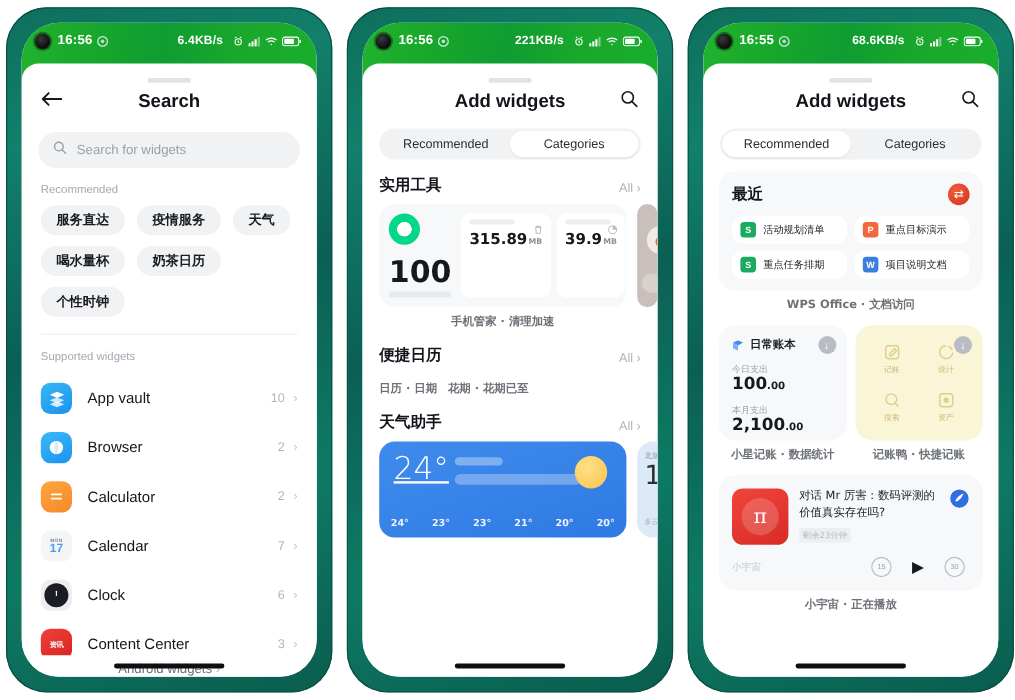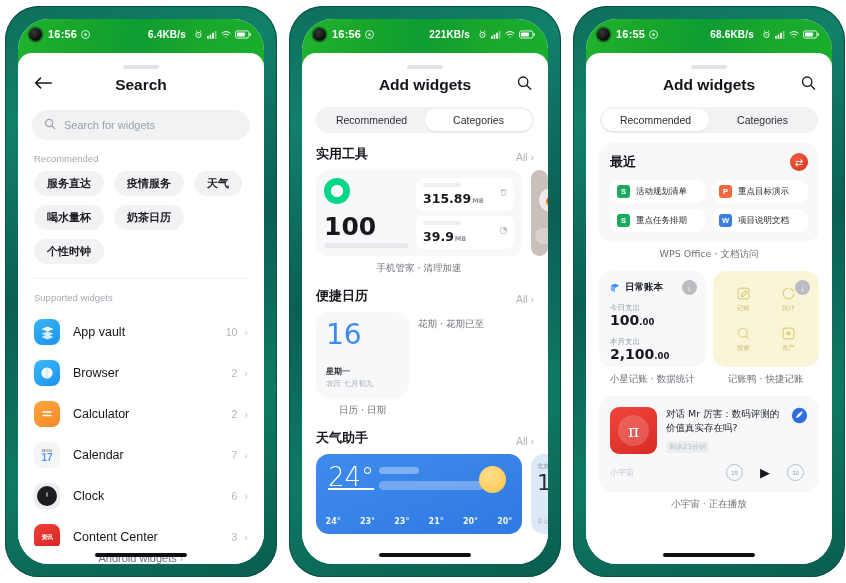--- a/index.html
+++ b/index.html
@@ -138,31 +138,31 @@
     display:flex; align-items:flex-end; justify-content:space-between;
     padding: 12px 14px 7px 14px;
   }
   .cathead .t { font-size: 13px; font-weight: bold; color:#14161c;
                 font-family:"DejaVu Sans","Liberation Sans",sans-serif; }
   .cathead .all { font-size: 10.5px; color:#b0b4ba; }
 
   .cardrow { display:flex; gap:9px; padding: 0 0 0 14px; }
   .wcard { border-radius: 13px; background:#f7f8f9; flex:0 0 auto; overflow:hidden; position:relative; }
   .wlabel { text-align:center; font-size: 9.5px; color:#6d7278; margin-top:6px;
-            font-family:"DejaVu Sans","Liberation Sans",sans-serif; }
+            font-family:"DejaVu Sans","Liberation Sans",sans-serif;font-weight:bold; }
 
   
   .pm { width: 206px; height: 86px; display:flex; padding: 8px; gap: 8px; background:#f7f8f9; }
   .pm-left { width: 84px; display:flex; flex-direction:column; justify-content:space-between; }
   .pm-ring { width: 26px; height: 26px; border-radius: 50%;
              background: radial-gradient(circle, #ffffff 0 32%, #04d68a 34% 100%); }
   .pm-score { font-size: 25px; font-weight: bold; color:#16181d; line-height:1;
               font-family:"DejaVu Sans","Liberation Sans",sans-serif;}
   .pm-bar { height: 5px; border-radius:3px; background:#e7e9ec; margin-top:4px; }
-  .pm-right { flex:1; display:flex; flex-direction:column; gap:5px; }
+  .pm-right { flex:1; display:flex; flex-direction:row; gap:5px; }
   .pm-tile { flex:1; background:#ffffff; border-radius:8px; padding:5px 7px; position:relative; }
   .pm-ghost { width:38px; height:4px; border-radius:2px; background:#eceef1; }
   .pm-val { font-size: 12.5px; font-weight:bold; color:#16181d; margin-top:4px;
             font-family:"DejaVu Sans","Liberation Sans",sans-serif;}
   .pm-val small { font-size:6.5px; font-weight:bold; color:#8d9299; margin-left:1px; }
   .pm-ic { position:absolute; right:6px; top:5px; color:#b9bec5; }
 
   
   .partial { width: 40px; height: 86px; border-radius:13px; background:#c9bfbb; position:relative; overflow:hidden; }
   .partial .pcirc { position:absolute; left:8px; top:18px; width:24px; height:24px; border-radius:50%;
@@ -522,27 +522,20 @@
               <div class="pbar"></div>
             </div>
           </div>
 
           <div class="cathead">
             <span class="t">便捷日历</span>
             <span class="all"><span>All</span> ›</span>
           </div>
           <div class="cardrow">
             <div>
-              <div class="wcard cal">
-                <div class="cal-d">16</div>
-                <div>
-                  <div class="cal-w">星期一</div>
-                  <div class="cal-l">农历 七月初九</div>
-                </div>
-              </div>
               <div class="wlabel">日历 · 日期</div>
             </div>
             <div>
               <div class="wlabel">花期 · 花期已至</div>
             </div>
           </div>
 
           <div class="cathead">
             <span class="t">天气助手</span>
             <span class="all"><span>All</span> ›</span>

